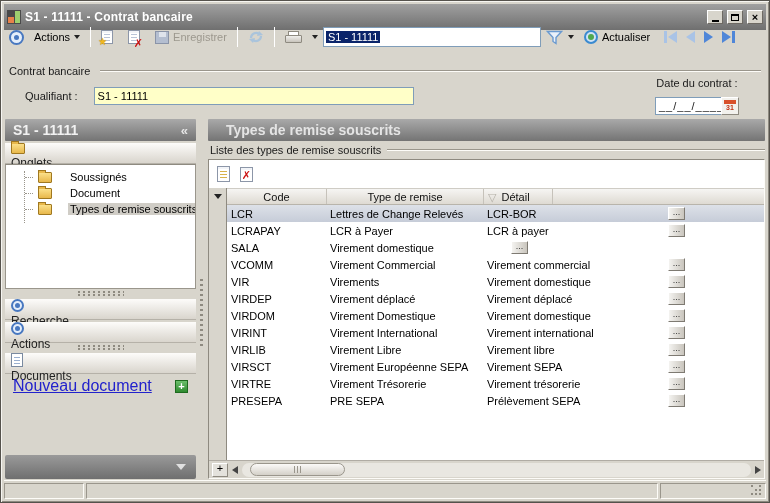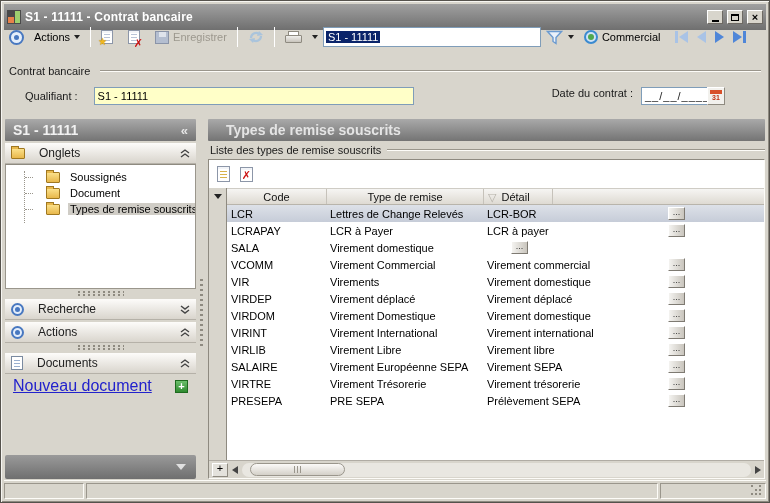--- a/index.html
+++ b/index.html
@@ -55,53 +55,53 @@
   .navbar.pale{background:#a9c3e6;} .navbar.strong{background:var(--accent-blue);}
   .navgrp{display:flex;align-items:center;gap:1px;}
 
   
   .groupline{display:flex;align-items:center;gap:10px;}
   .groupline .rule{flex:1;height:2px;border-top:1px solid #9a968c;border-bottom:1px solid #fdfcf8;}
   .contract{position:absolute;left:8px;top:64px;right:8px;}
   .contract-row{position:absolute;left:8px;top:85px;right:8px;height:20px;display:flex;align-items:center;}
   .lbl{font-size:11px;color:#1a1a1a;}
   .field-yellow{width:320px;height:18px;background:var(--field-yellow);border:1px solid #7f9db9;font-size:11px;padding:1px 3px;margin-left:16px;}
-  .date-wrap{margin-left:auto;margin-right:36px;display:flex;gap:8px;}
+  .date-wrap{margin-left:auto;margin-right:22px;display:flex;align-items:center;gap:8px;flex-direction:column;}
   .date-input{width:66px;height:18px;background:#fff;border:1px solid #7f9db9;border-right:none;display:flex;align-items:center;padding:0 3px;letter-spacing:1px;color:#222;}
   .cal-btn{width:18px;height:18px;background:#f2f1ed;border:1px solid;border-color:#fff #8e8a80 #8e8a80 #fff;position:relative;}
   .cal-btn .band{position:absolute;left:2px;top:2px;right:2px;height:4px;background:#d8502a;}
   .cal-btn .day{position:absolute;left:0;right:0;top:6px;text-align:center;font-size:7px;font-weight:bold;color:#c03010;}
 
   
   .content{position:absolute;left:4px;top:118px;right:4px;bottom:23px;display:flex;}
   .sidebar{width:191px;display:flex;flex-direction:column;}
   .vsplit{width:12px;position:relative;}
   .vsplit .vdots{position:absolute;left:4px;top:160px;width:3px;height:70px;
     background:repeating-linear-gradient(#8e8a80 0 2px,transparent 2px 5px);}
   .main{flex:1;display:flex;flex-direction:column;min-width:0;}
 
   .panel-header{height:22px;background:linear-gradient(#a9a9a9,#747474);display:flex;align-items:center;
      padding:0 8px;color:#f2f2f2;font-weight:bold;font-size:14px;border-radius:1px;}
   .panel-header .hdr-right{margin-left:auto;color:#e6e6e6;font-size:13px;font-weight:bold;}
 
   .secbar{height:21px;background:linear-gradient(#fdfcfa,#d9d5cd);border-bottom:1px solid #b5b1a8;
-     display:flex;align-items:center;gap:14px;padding:0 6px;margin-top:2px;}
+     display:flex;align-items:flex-start;gap:2px;padding:0 6px;margin-top:2px;flex-direction:column;}
   .secbar .sectext{font-size:12px;color:#222;}
   .secbar .chev{margin-left:auto;}
 
   .folder{width:14px;height:11px;background:linear-gradient(#fbe08a,#e8b84b);border:1px solid #a07820;position:relative;border-radius:1px;flex:0 0 auto;}
   .folder::before{content:'';position:absolute;left:-1px;top:-3px;width:6px;height:2px;background:#e8b84b;border:1px solid #a07820;border-bottom:none;}
   .docicon{width:12px;height:14px;background:#fff;border:1px solid #7a8aa0;position:relative;flex:0 0 auto;}
   .docicon::after{content:'';position:absolute;left:2px;right:2px;top:3px;height:8px;
      background:repeating-linear-gradient(#9ab0d0 0 1px,transparent 1px 3px);}
   .target.small{width:13px;height:13px;border-width:2px;}
 
   .treebox{height:125px;background:#fff;border:1px solid #9a968c;border-top-color:#8e8a80;overflow:hidden;position:relative;padding-top:4px;}
   .treebox::before{content:'';position:absolute;left:18px;top:6px;height:52px;border-left:1px dotted #9a968c;}
-  .titem{height:16px;display:flex;align-items:center;gap:8px;padding-left:40px;position:relative;cursor:default;}
+  .titem{height:16px;display:flex;align-items:center;gap:16px;padding-left:32px;position:relative;cursor:default;}
   .titem::before{content:'';position:absolute;left:19px;top:8px;width:8px;border-top:1px dotted #9a968c;}
   .titem .tlabel{padding:0 2px;white-space:nowrap;}
   .titem.selected .tlabel{background:#d0cdc6;}
 
   .hsplit{height:8px;display:flex;align-items:center;justify-content:center;}
   .hsplit .hdots{width:46px;height:5px;
      background:repeating-linear-gradient(90deg,#8e8a80 0 2px,transparent 2px 5px);
      -webkit-mask:linear-gradient(#000 0 2px,transparent 2px 3px,#000 3px 5px);
              mask:linear-gradient(#000 0 2px,transparent 2px 3px,#000 3px 5px);}
 
@@ -217,21 +217,21 @@
     <span class="caret"></span>
     <div class="quickfield">
       <span class="sel">S1 - 11111</span>
     </div>
     <svg class="icon-funnel" width="17" height="15">
       <path d="M1.5 1.5 H15.5 L10 7.5 V13.5 L7 11.5 V7.5 Z" fill="#eaf1fa" stroke="#6a9ad0" stroke-width="1.4"></path>
     </svg>
     <span class="caret"></span>
     <span class="tbtn">
       <span class="icon-actualiser"></span>
-      <span>Commercial</span>
+      <span>Actualiser</span>
     </span>
     <span class="nav">
       <span class="navgrp">
           <span class="navbar pale"></span>
           <span class="arr l pale"></span>
         </span>
       <span class="navgrp">
           <span class="arr l pale"></span>
         </span>
       <span class="navgrp">
@@ -442,21 +442,21 @@
                 </div>
                 <div class="grid-row">
                   <div class="cell c0">VIRLIB</div>
                   <div class="cell c1">Virement Libre</div>
                   <div class="cell c2">Virement libre</div>
                   <div class="cell cdet">
                     <button class="detail-btn">...</button>
                   </div>
                 </div>
                 <div class="grid-row">
-                  <div class="cell c0">SALAIRE</div>
+                  <div class="cell c0">VIRSCT</div>
                   <div class="cell c1">Virement Européenne SEPA</div>
                   <div class="cell c2">Virement SEPA</div>
                   <div class="cell cdet">
                     <button class="detail-btn">...</button>
                   </div>
                 </div>
                 <div class="grid-row">
                   <div class="cell c0">VIRTRE</div>
                   <div class="cell c1">Virement Trésorerie</div>
                   <div class="cell c2">Virement trésorerie</div>

